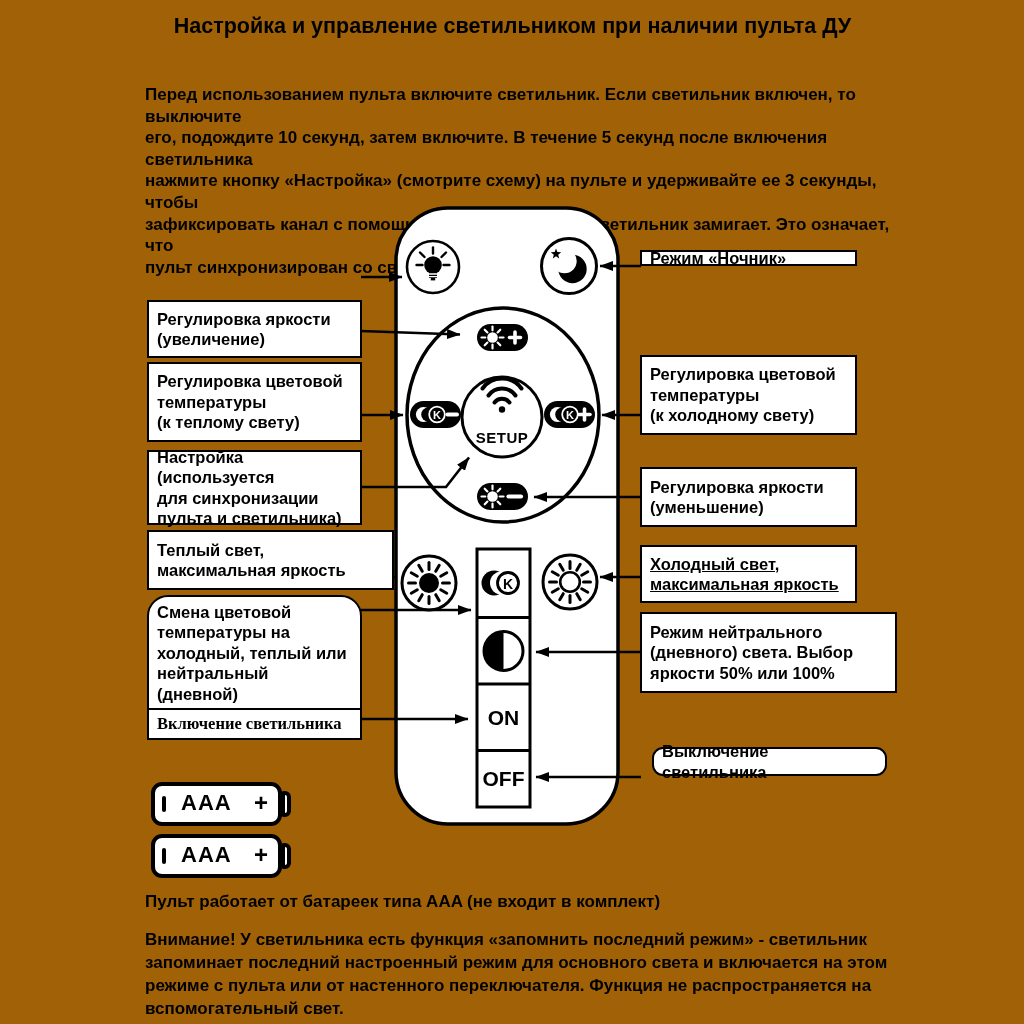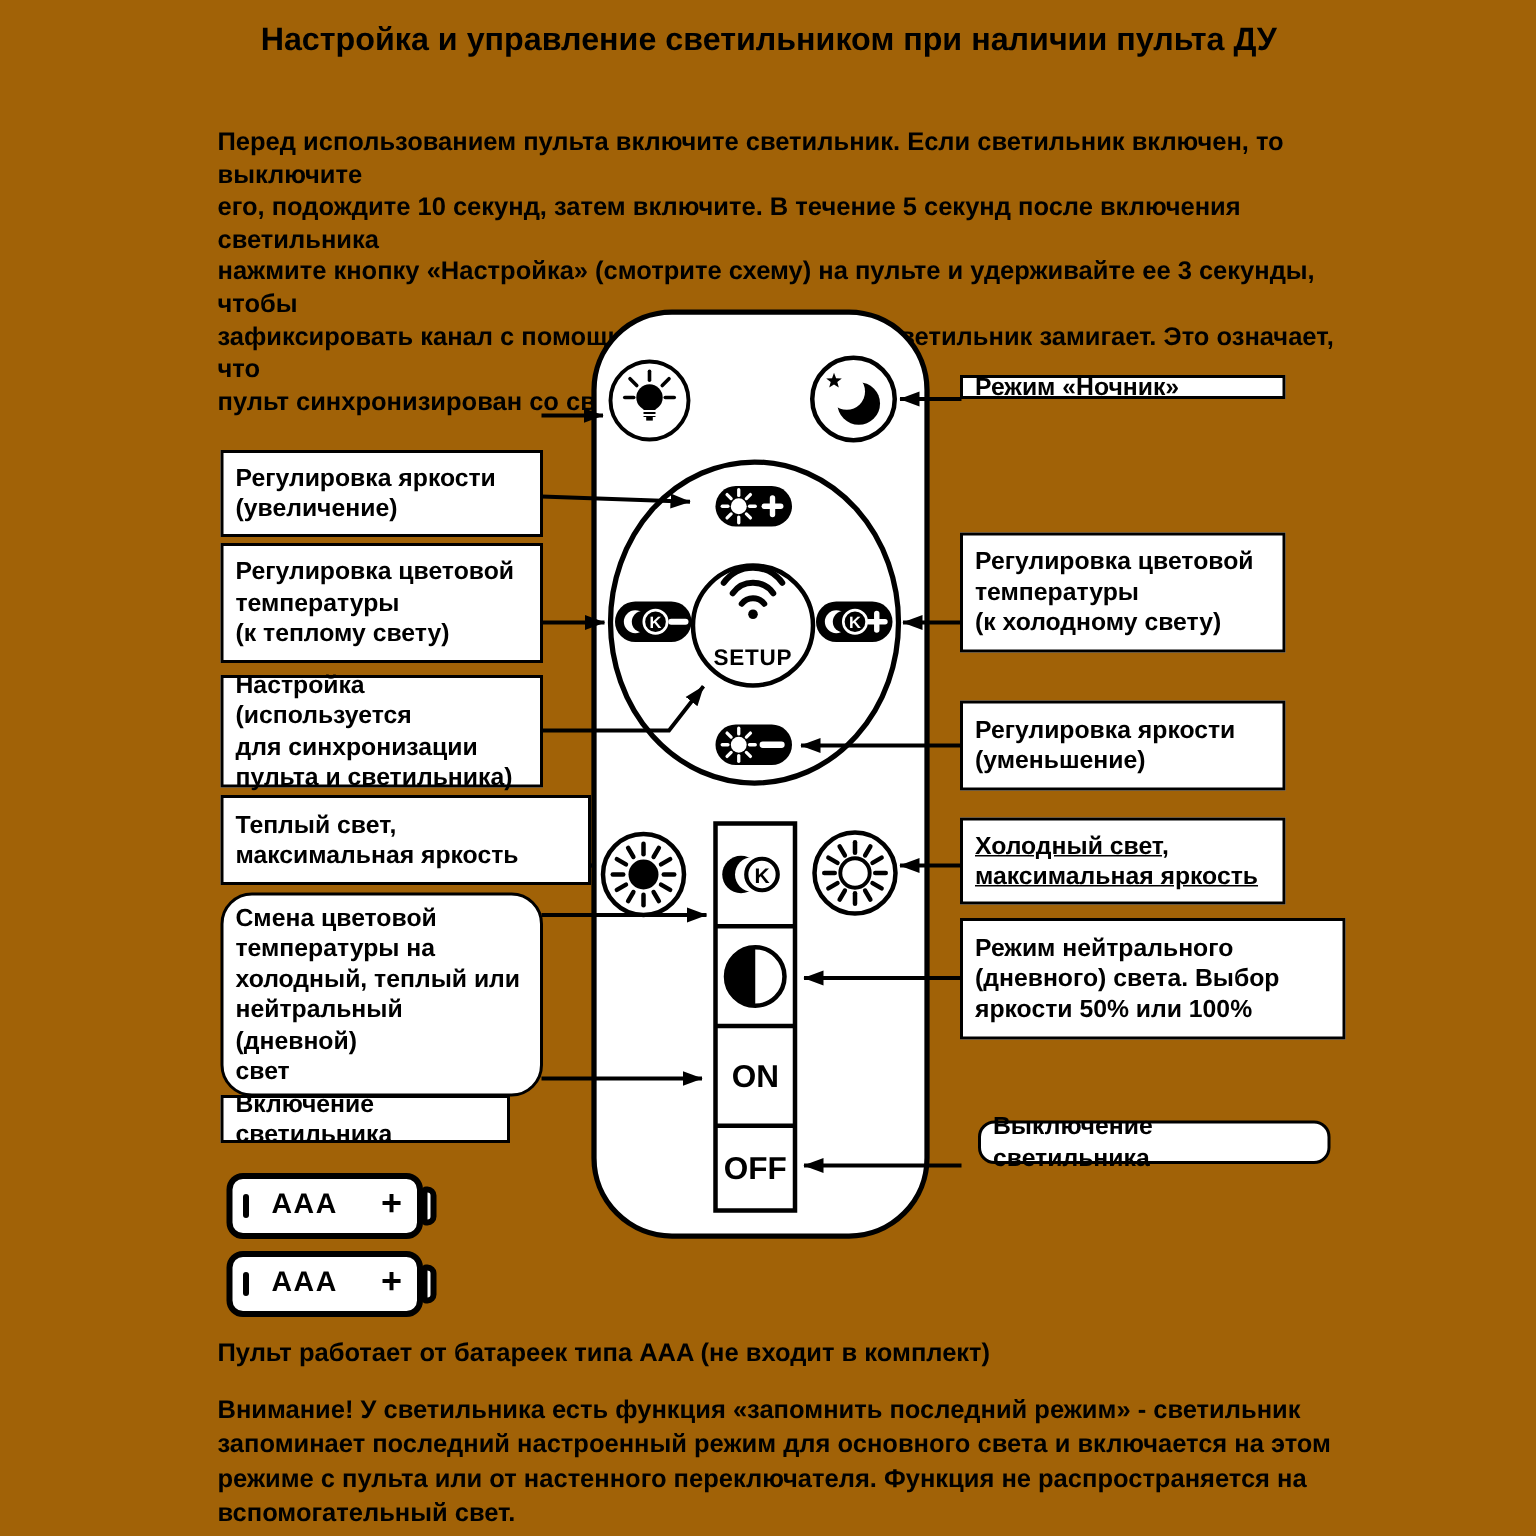--- a/index.html
+++ b/index.html
@@ -17,21 +17,21 @@
   .callout.slim{padding:2px 8px;}
   svg.diagram{position:absolute;left:0;top:0;}
   svg text{font-family:"Liberation Sans",sans-serif;font-weight:bold;}
   .battery{position:absolute;left:151px;width:131px;height:44px;box-sizing:border-box;
            border:4.5px solid #000;border-radius:11px;background:#fff;}
   .battery .term{position:absolute;right:-13px;top:50%;margin-top:-13px;width:10px;height:26px;
            box-sizing:border-box;border:4.5px solid #000;border-radius:3px 6px 6px 3px;background:#fff;}
   .battery .bar{position:absolute;left:7px;top:50%;margin-top:-8px;width:3.5px;height:16px;
            background:#000;border-radius:2px;}
   .battery .label{position:absolute;left:26px;top:50%;transform:translateY(-52%);
-           font-size:19px;letter-spacing:1px;}
+           font-size:22px;letter-spacing:1px;}
   .battery .plus{position:absolute;right:10px;top:50%;transform:translateY(-54%);font-size:24px;}
 </style>
 </head>
 <body>
 
 <div class="page">
 
   <h1 class="title">Настройка и управление светильником при наличии пульта ДУ</h1>
   <p class="para intro">Перед использованием пульта включите светильник. Если светильник включен, то выключите
 его, подождите 10 секунд, затем включите. В течение 5 секунд после включения светильника
@@ -233,21 +233,21 @@
     <span>Теплый свет,
 максимальная яркость</span>
     </div>
   <div class="callout" style="left:147px;top:595px;width:215px;height:136px;padding:4px 8px;border-radius:21px;">
     <span>Смена цветовой
 температуры на
 холодный, теплый или
 нейтральный (дневной)
 свет</span>
     </div>
-  <div class="callout slim" style="left:147px;top:730px;width:193px;height:32px;">
+  <div class="callout slim" style="left:147px;top:708px;width:215px;height:32px;font-family:Liberation Serif, serif;">
     <span>Включение светильника</span>
     </div>
 
   <div class="callout slim" style="left:640px;top:250px;width:217px;height:16px;">
     <span>Режим «Ночник»</span>
     </div>
   <div class="callout" style="left:640px;top:355px;width:217px;height:80px;">
     <span>Регулировка цветовой
 температуры
 (к холодному свету)</span>

